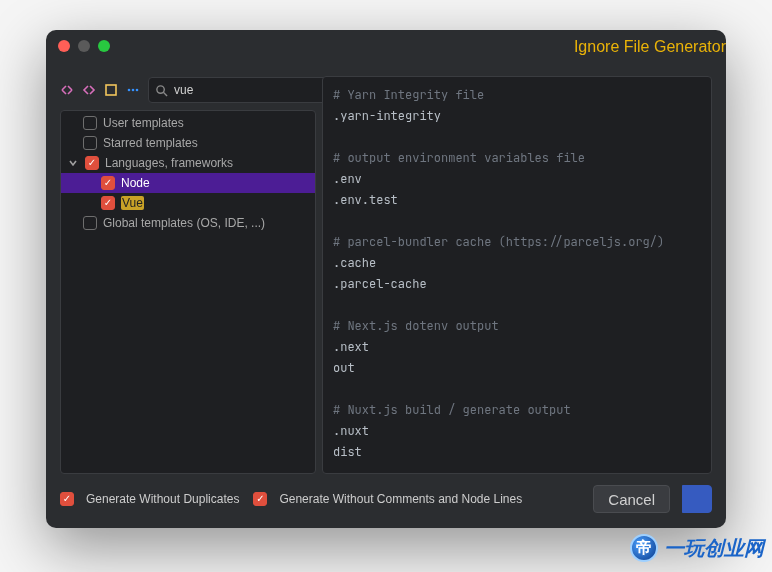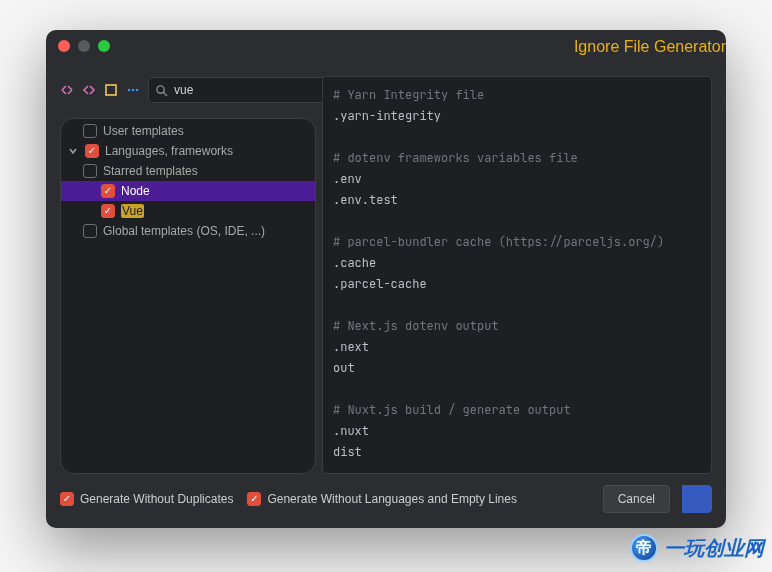--- a/index.html
+++ b/index.html
@@ -46,21 +46,21 @@
   .content {
     flex: 1;
     display: flex;
     gap: 6px;
     min-height: 0;
   }
   .left {
     width: 256px;
     display: flex;
     flex-direction: column;
-    gap: 14px;
+    gap: 6px;
   }
   .toolbar-row {
     display: flex;
     align-items: center;
     gap: 8px;
     height: 28px;
   }
   .toolbar-row .ticon {
     width: 16px; height: 16px;
     display: flex; align-items: center; justify-content: center;
@@ -91,21 +91,21 @@
   }
   .clear-x {
     color: #888; font-size: 14px; cursor: pointer;
     width: 14px; text-align: center;
   }
 
   .tree {
     flex: 1;
     background: #1e1f22;
     border: 1px solid #3a3c40;
-    border-radius: 14px;
+    border-radius: 4px;
     font-size: 12px;
     color: #a8a8a8;
     overflow: hidden;
     padding-top: 2px;
   }
   .tree-row {
     display: flex;
     align-items: center;
     gap: 6px;
     height: 20px;
@@ -161,29 +161,29 @@
   }
   .preview .cmt { color: #6f7680; }
 
   .footer {
     display: flex;
     align-items: center;
     gap: 14px;
     height: 30px;
   }
   .footer .opt {
-    display: flex; align-items: flex-end; gap: 6px;
+    display: flex; align-items: flex-end; gap: 12px;
     font-size: 12px; color: #cdcdcd;
   }
   .footer .spacer { flex: 1; }
   .btn {
     height: 28px;
     padding: 1px 14px;
     border-radius: 4px;
-    font-size: 12px;
+    font-size: 15px;
     display: flex; align-items: center; justify-content: center;
     cursor: pointer;
     border: 1px solid #4a4c50;
     background: #3a3c40;
     color: #d0d0d0;
   }
   .btn.primary {
     background: #365bc0;
     border-color: #365bc0;
     color: #fff;
@@ -259,52 +259,52 @@
             <input type="text" value="vue" style="">
             <span class="clear-x">×</span>
           </div>
         </div>
 
         <div class="tree">
           <div class="tree-row pl1">
             <span class="chk"></span>
             <span>User templates</span>
           </div>
+          <div class="tree-row pl1">
+            <span class="chk"></span>
+            <span>Starred templates</span>
+          </div>
           <div class="tree-row">
             <span class="chev">
               <svg width="10" height="10" viewBox="0 0 10 10" fill="none" stroke="currentColor" stroke-width="1.6">
                   <path d="M2 3 L5 7 L8 3"></path>
                 </svg>
             </span>
             <span class="chk checked"></span>
             <span>Languages, frameworks</span>
           </div>
-          <div class="tree-row pl1">
-            <span class="chk"></span>
-            <span>Starred templates</span>
-          </div>
           <div class="tree-row pl2 selected">
             <span class="chk checked"></span>
             <span>Node</span>
           </div>
           <div class="tree-row pl2">
             <span class="chk checked"></span>
             <span class="label-hl">Vue</span>
           </div>
           <div class="tree-row pl1">
             <span class="chk"></span>
             <span>Global templates (OS, IDE, ...)</span>
           </div>
         </div>
       </div>
 
       <div class="preview" id="preview"><span class="cmt"># Yarn Integrity file</span>
 .yarn-integrity
 
-<span class="cmt"># dotenv frameworks variables file</span>
+<span class="cmt"># output environment variables file</span>
 .env
 .env.test
 
 <span class="cmt"># parcel-bundler cache (https://parceljs.org/)</span>
 .cache
 .parcel-cache
 
 <span class="cmt"># Next.js dotenv output</span>
 .next
 out
@@ -314,21 +314,21 @@
 dist</div>
     </div>
 
     <div class="footer">
       <label class="opt">
         <span class="chk checked"></span>
         <span>Generate Without Duplicates</span>
       </label>
       <label class="opt">
         <span class="chk checked"></span>
-        <span>Generate Without Languages and Empty Lines</span>
+        <span>Generate Without Comments and Node Lines</span>
       </label>
       <span class="spacer"></span>
       <div class="btn">Cancel</div>
       <div style="display:flex">
         <div class="btn primary btn-arrow">
           <svg width="8" height="8" viewBox="0 0 10 10" fill="none" stroke="#fff" stroke-width="1.6">
               <path d="M2 3 L5 7 L8 3"></path>
             </svg>
         </div>
       </div>

